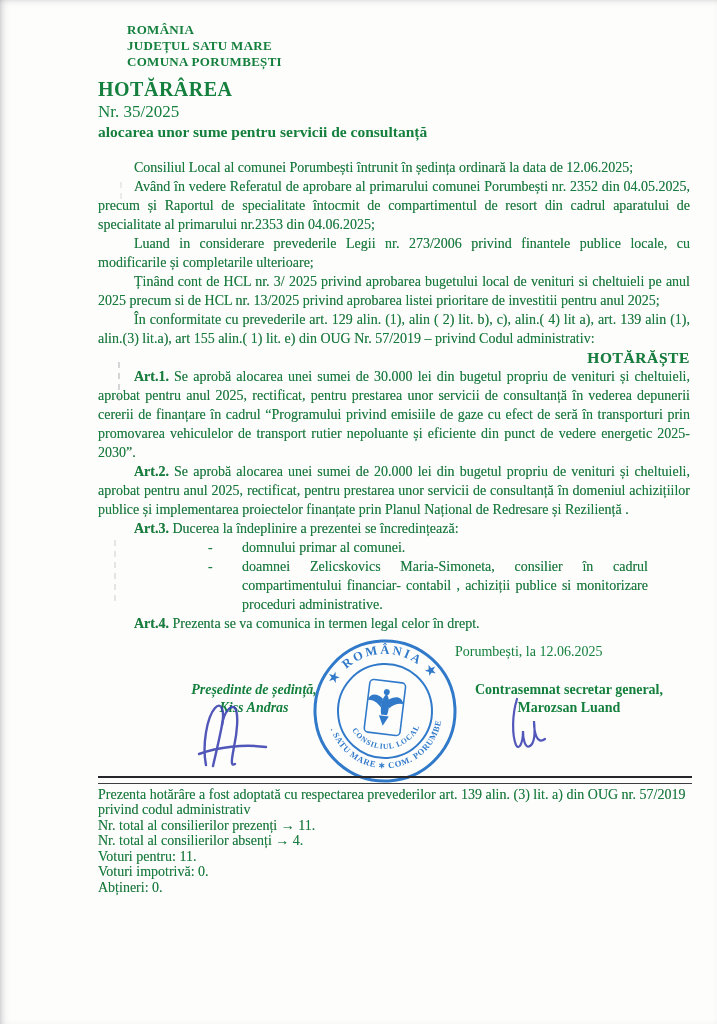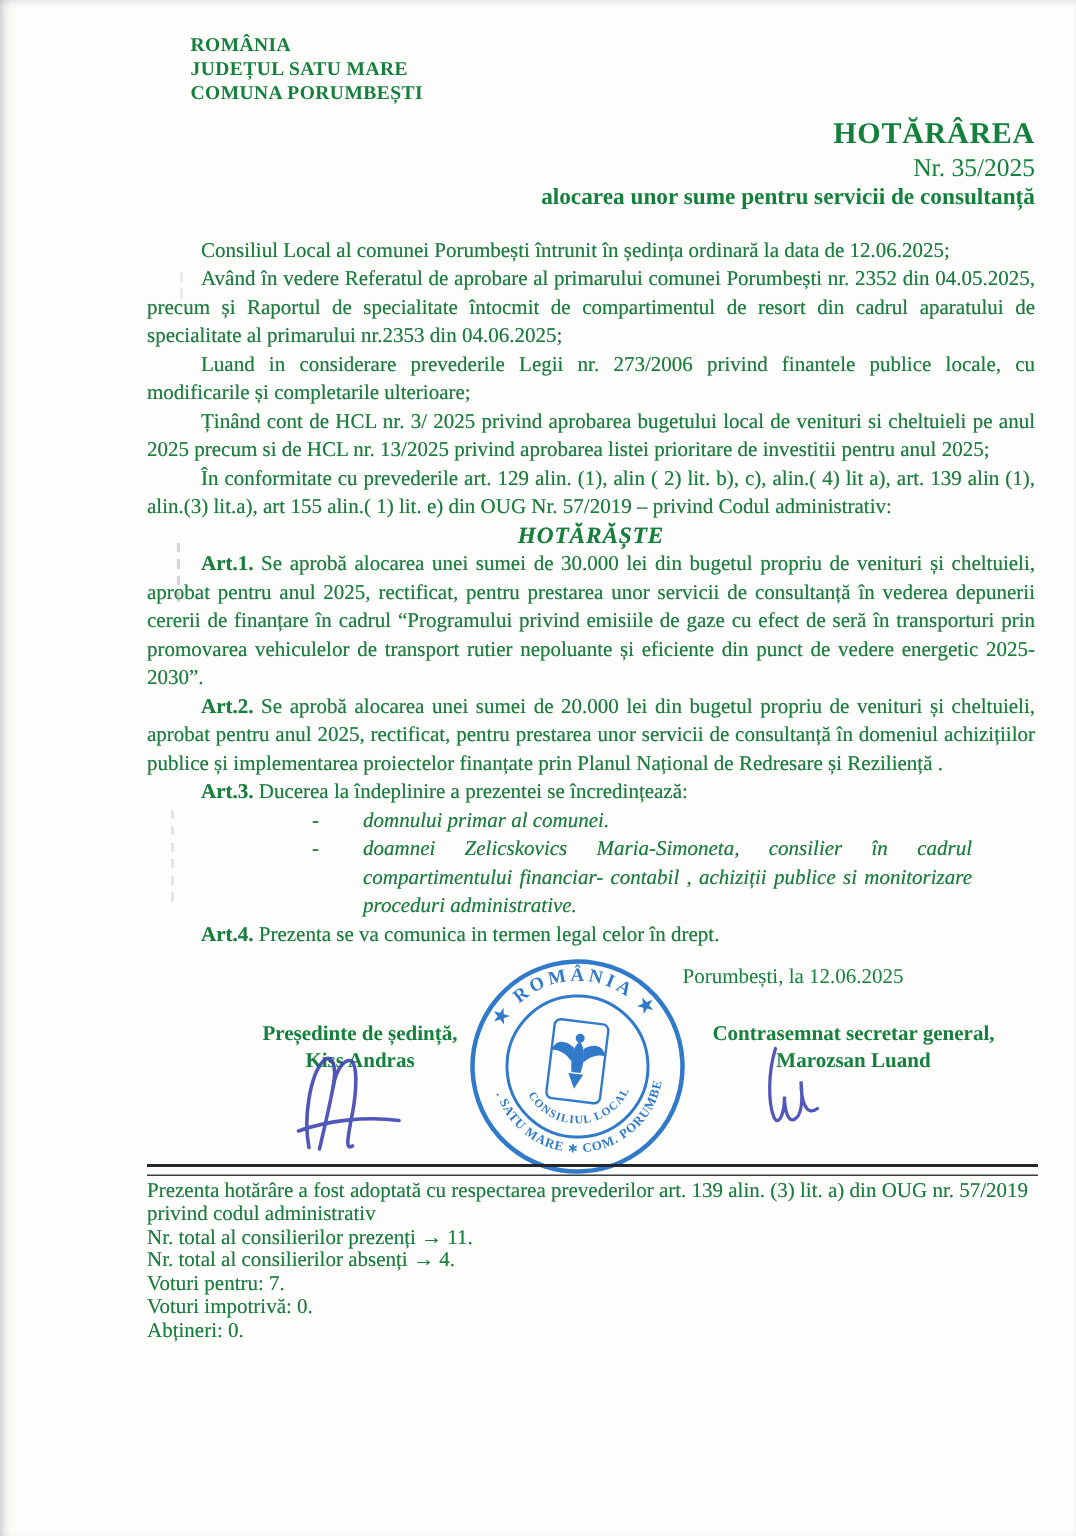--- a/index.html
+++ b/index.html
@@ -5,36 +5,36 @@
   html,body { margin:0; padding:0; }
   body { background:#e9e9e9; }
   .page {
     position:relative; width:717px; height:1024px; margin:0 auto;
     background:#fdfdfc; overflow:hidden;
     font-family:"Liberation Serif", serif; color:#15803d;
     box-shadow: inset 6px 0 9px -6px rgba(90,90,100,.45), inset 0 4px 8px -6px rgba(90,90,100,.35);
   }
   .content { position:absolute; left:98px; top:22px; width:592px; }
   .agency { margin-left:29px; font-weight:bold; font-size:13px; line-height:16px; letter-spacing:.3px; }
-  .title-block { text-align:right; margin-top:7px; }
+  .title-block { text-align:left; margin-top:7px; }
   .title-main { font-weight:bold; font-size:20px; line-height:24px; letter-spacing:.5px; }
   .title-number { font-weight:normal; font-size:17px; line-height:21px; }
   .title-subject { font-weight:bold; font-size:15.5px; line-height:20px; }
   .body-text { margin-top:16px; font-size:14px; line-height:19px; text-align:justify;
                text-shadow:0 0 .5px rgba(40,40,45,.45); }
   .body-text p { margin:0; text-indent:36px; }
-  .decision-heading { text-align:center; font-weight:bold; font-size:15.5px; letter-spacing:.6px;
-                      margin:26px 0 22px 0; text-indent:0 !important;font-style:italic; }
+  .decision-heading { text-align:right; font-weight:bold; font-size:15.5px; letter-spacing:.6px;
+                      margin:26px 0 22px 0; text-indent:0 !important; }
   .bullet-row { display:flex; margin-left:110px; width:440px; text-align:justify; }
   .bullet-dash { width:34px; flex:0 0 34px; text-indent:0; }
-  .bullet-txt { flex:1;font-style:italic; }
+  .bullet-txt { flex:1; }
   .abs { position:absolute; }
   .place-date { left:455px; top:644px; font-size:14px;text-align:center; }
   .sig-block { top:681px; text-align:center; font-weight:bold; font-size:14px; line-height:18px; }
-  .sig-president { left:150px; width:180px; }
+  .sig-president { left:164px; width:180px;font-style:italic; }
   .sig-secretary { left:448px; width:242px; }
   .stamp-wrap { left:310px; top:636px; width:150px; height:150px; transform:rotate(-3deg); opacity:.93; }
   .sig-ink { pointer-events:none; }
   .footer-rule { left:98px; top:776px; width:594px; height:5px;
                  border-top:2.5px solid #26262a; border-bottom:1.5px solid #3d3d42; }
   .footer { left:98px; top:787px; width:600px; font-size:14px; line-height:15px;
             text-shadow:0 0 .4px rgba(40,40,45,.4); }
   .footer p { margin:0; }
   .footer .stats div { margin-top:.5px; }
   .artifact { position:absolute; width:2px; background:repeating-linear-gradient(to bottom, rgba(110,110,125,.28) 0 6px, transparent 6px 11px); }
@@ -142,21 +142,21 @@
       </g>
     </g>
   </svg>
 
   <div class="abs footer-rule"></div>
   <div class="abs footer">
     <p>Prezenta hotărâre a fost adoptată cu respectarea prevederilor art. 139 alin. (3) lit. a) din OUG nr. 57/2019 privind codul administrativ</p>
     <div class="stats">
       <div>Nr. total al consilierilor prezenți → 11.</div>
       <div>Nr. total al consilierilor absenți → 4.</div>
-      <div>Voturi pentru: 7.</div>
+      <div>Voturi pentru: 11.</div>
       <div>Voturi impotrivă: 0.</div>
       <div>Abțineri: 0.</div>
     </div>
   </div>
 
   <div class="artifact a1"></div>
   <div class="artifact a2"></div>
   <div class="artifact a3"></div>
 </div>
 

